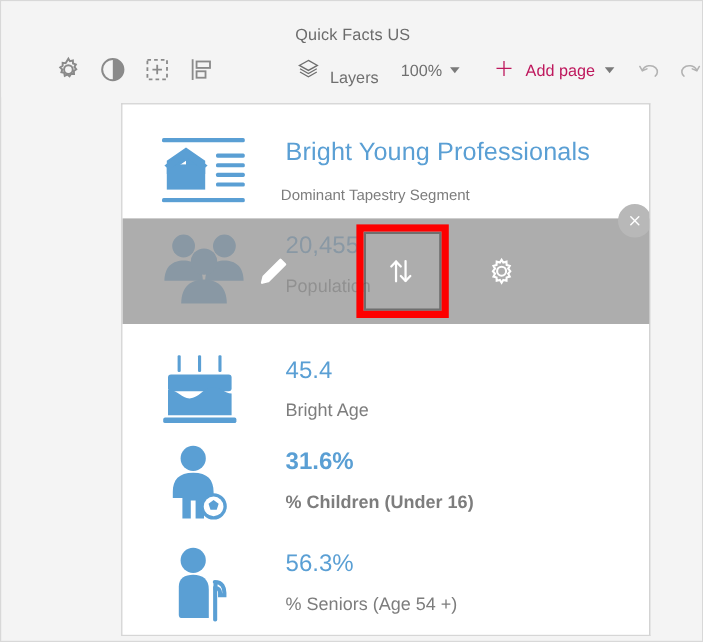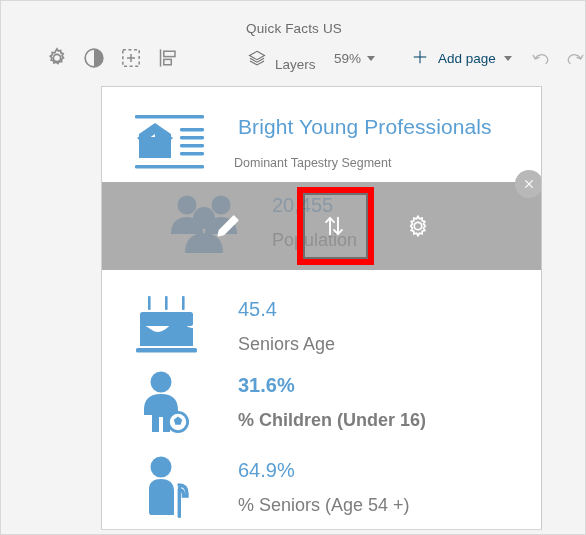--- a/index.html
+++ b/index.html
@@ -70,21 +70,21 @@
     color: #6f6f6f;
     font-size: 13.5px;
   }
   #addpage-btn {
     position: absolute;
     left: 409px; top: 43px;
     height: 28px;
     display: flex;
     align-items: center;
     gap: 8px;
-    color: #0c4a6e;
+    color: #be185d;
     font-size: 13.5px;
   }
   #undo-btn { position: absolute; left: 528px; top: 45px; width: 24px; height: 24px; color: #b2b2b2; }
   #redo-btn { position: absolute; left: 562px; top: 45px; width: 24px; height: 24px; color: #b2b2b2; }
 
   .caret {
     width: 0; height: 0;
     border-left: 4.5px solid transparent;
     border-right: 4.5px solid transparent;
     border-top: 5px solid #7a7a7a;
@@ -152,25 +152,25 @@
     position: absolute;
     left: 136px;
     top: 12px;
     font-size: 20px;
     color: #5a9fd4;
   }
   .stat-label {
     position: absolute;
     left: 136px;
     top: 48px;
-    font-size: 18px;
+    font-size: 15px;
     color: #7d7d7d;
   }
 
-  #row-population { top: 95px; margin-left: 34px; }
+  #row-population { top: 95px; }
   #row-median-age { top: 199px; }
   #row-children   { top: 275px; font-weight: bold; }
   #row-seniors    { top: 360px; }
 
   
   #overlay {
     position: absolute;
     left: 0;
     top: 95px;
     width: 441px;
@@ -274,21 +274,21 @@
       <svg width="20" height="20" viewBox="0 0 24 24" fill="none" stroke="currentColor" stroke-width="1.3">
         <path d="M12 4 21 9 12 14 3 9z"></path>
         <path d="M3.6 12.4 12 17.1 20.4 12.4"></path>
         <path d="M3.6 15.6 12 20.3 20.4 15.6"></path>
       </svg>
     </span>
     <span class="lbl">Layers</span>
   </div>
 
   <div id="zoom-btn">
-    <span>59%</span>
+    <span>100%</span>
     <span class="caret"></span>
   </div>
 
   <div id="addpage-btn">
     <span>
       <svg width="20" height="20" viewBox="0 0 24 24" fill="none" stroke="currentColor" stroke-width="1.3">
         <line x1="12" y1="4.5" x2="12" y2="19.5"></line>
         <line x1="4.5" y1="12" x2="19.5" y2="12"></line>
       </svg>
     </span>
@@ -354,21 +354,21 @@
       <svg width="72" height="68" viewBox="0 0 72 68" fill="#5a9fd4">
         <rect x="13" y="2" width="2.6" height="14" rx="1"></rect>
         <rect x="30" y="2" width="2.6" height="14" rx="1"></rect>
         <rect x="47" y="2" width="2.6" height="14" rx="1"></rect>
         <rect x="5" y="18" width="53" height="14" rx="2.5"></rect>
         <path d="M5 31 C14 31 16 38 23 38 C31 38 34 29 42 29 C50 29 52 34 58 34 L58 52 L5 52 Z"></path>
         <rect x="1" y="54" width="61" height="4.6" rx="1.6"></rect>
       </svg>
     </div>
     <div class="stat-value">45.4</div>
-    <div class="stat-label">Seniors Age</div>
+    <div class="stat-label">Bright Age</div>
   </div>
 
   <div class="stat-row" id="row-children">
     <div class="stat-icon">
       <svg width="72" height="68" viewBox="0 0 72 68" fill="#5a9fd4">
         <circle cx="26" cy="12" r="10.5"></circle>
         <path d="M26 24 C38 24 43 30 43 40 L43 45 L35 45 L35 62 L28 62 L28 47 L24 47 L24 62 L17 62 L17 45 L9 45 L9 40 C9 30 14 24 26 24 Z"></path>
         <circle cx="43" cy="52" r="11" fill="#5a9fd4"></circle>
         <circle cx="43" cy="52" r="8.2" fill="#ffffff"></circle>
         <path d="M43 46.6 47.2 49.8 45.6 54.8 40.4 54.8 38.8 49.8 Z" fill="#5a9fd4"></path>
@@ -380,21 +380,21 @@
 
   <div class="stat-row" id="row-seniors">
     <div class="stat-icon">
       <svg width="72" height="68" viewBox="0 0 72 68" fill="#5a9fd4">
         <circle cx="26" cy="12" r="10.5"></circle>
         <path d="M14 34 C14 27 19 24 26 24 C34 24 39 28 39 36 L39 60 L16 60 C14.5 60 14 58.5 14 57 Z"></path>
         <path d="M44 30 C50.5 30 52 35 52 39 L52 41 L48.4 41 L48.4 39 C48.4 36.6 47 35 44.6 35 C44.6 35 44.6 35 44.6 35 L44.6 31" fill="none" stroke="#5a9fd4" stroke-width="3.4" stroke-linecap="round"></path>
         <rect x="42.6" y="33" width="3.4" height="30" rx="1.5"></rect>
       </svg>
     </div>
-    <div class="stat-value">64.9%</div>
+    <div class="stat-value">56.3%</div>
     <div class="stat-label">% Seniors (Age 54 +)</div>
   </div>
 
   <div id="overlay">
 
     <div class="ov-btn" id="ov-edit" title="Edit">
       <svg width="30" height="30" viewBox="0 0 24 24" fill="none" stroke="currentColor" stroke-width="1.7" stroke-linecap="round" stroke-linejoin="round">
         <path d="M16.6 4.4 19.6 7.4 8.4 18.6 4.4 19.6 5.4 15.6 Z" fill="currentColor" stroke="currentColor"></path>
       </svg>
     </div>

